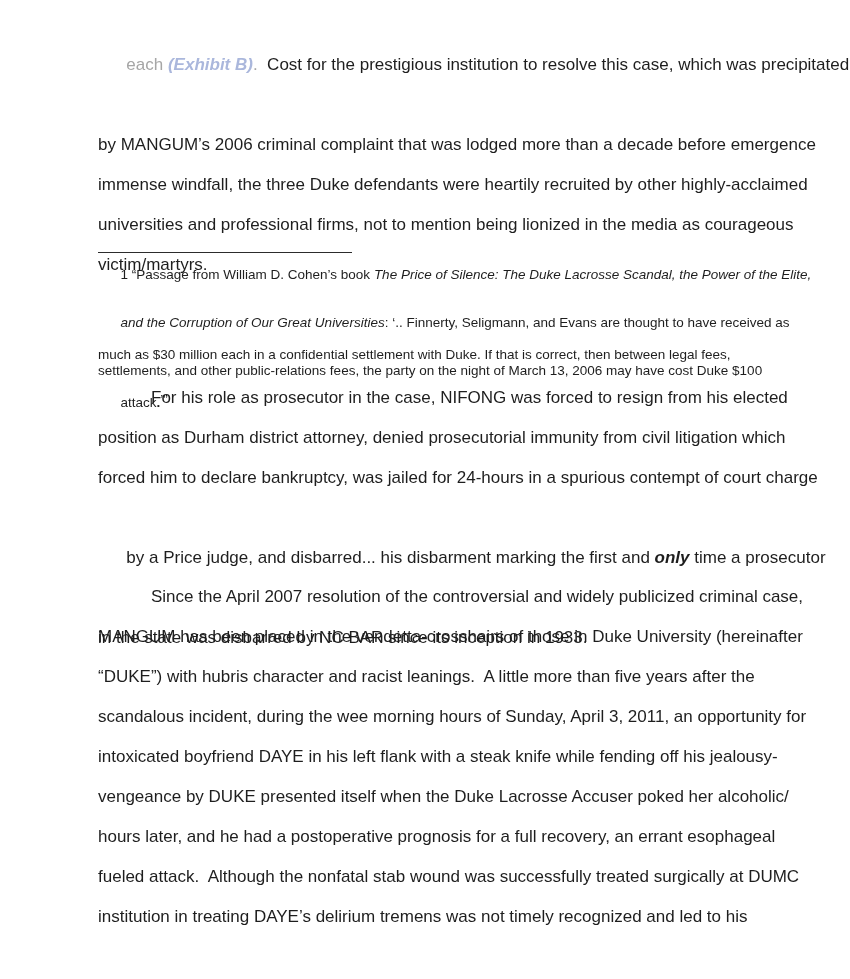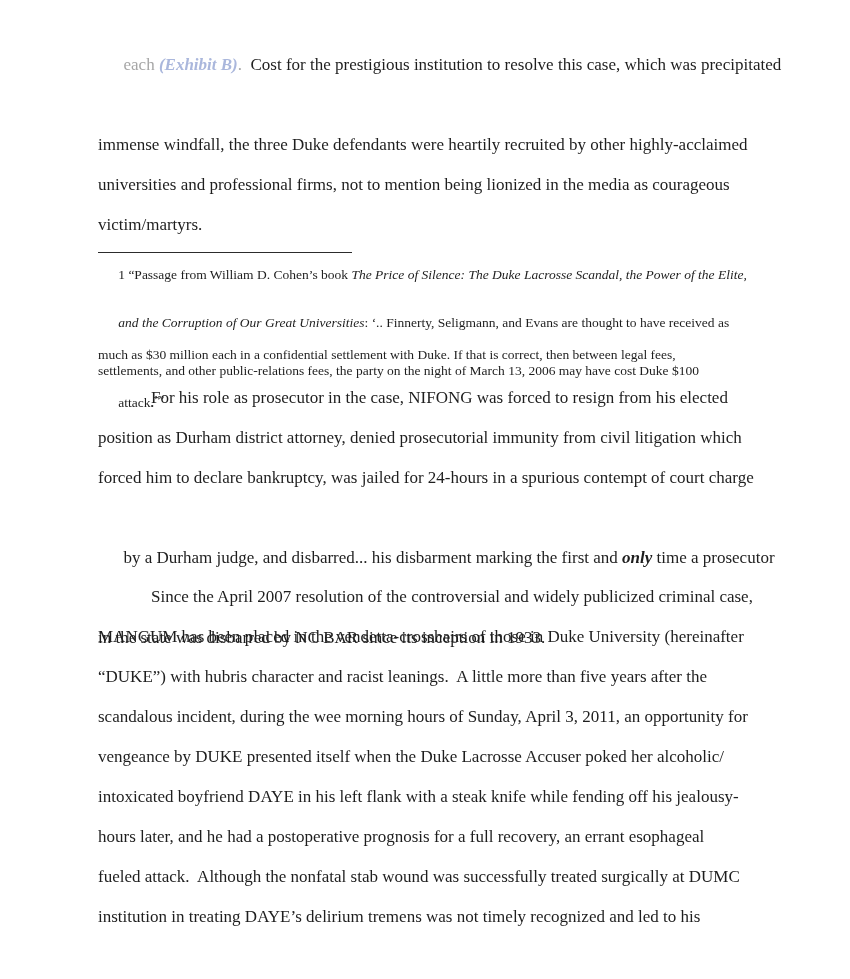--- a/index.html
+++ b/index.html
@@ -5,21 +5,21 @@
   html, body {
     margin: 0;
     padding: 0;
     background: #ffffff;
   }
   .page {
     position: relative;
     width: 850px;
     height: 979px;
     background: var(--page-bg, #ffffff);
-    font-family: Liberation Serif, serif;
+    font-family: Liberation Sans, sans-serif;
     color: var(--body-text, #1e1e1e);
     overflow: hidden;
   }
   .block {
     position: absolute;
     left: 98px;
   }
   .body-text {
     font-size: 17px;
     line-height: 40px;
@@ -73,20 +73,21 @@
 </style>
 </head>
 <body>
 
 <div class="page">
 
   <div class="block body-text" style="top:5px">
     <div class="line">
       <span class="gray">each </span><span class="exhibit-b">(Exhibit B)</span><span class="gray">.  </span><span>Cost for the prestigious institution to resolve this case, which was precipitated</span>
     </div>
+    <div class="line">by MANGUM’s 2006 criminal complaint that was lodged more than a decade before emergence</div>
     <div class="line">immense windfall, the three Duke defendants were heartily recruited by other highly-acclaimed</div>
     <div class="line">universities and professional firms, not to mention being lionized in the media as courageous</div>
     <div class="line">victim/martyrs.</div>
   </div>
 
   <div class="rule"></div>
 
   <div class="block fn" style="top:251px">
     <div class="line">
       <span>1 “Passage from William D. Cohen’s book </span><span class="italic">The Price of Silence: The Duke Lacrosse Scandal, the Power of the Elite,</span>
@@ -99,32 +100,32 @@
     <div class="line">
       <span>attack</span><span class="bold">.</span><span class="raised">’”</span>
     </div>
   </div>
 
   <div class="block body-text" style="top:378px">
     <div class="line indent">For his role as prosecutor in the case, NIFONG was forced to resign from his elected</div>
     <div class="line">position as Durham district attorney, denied prosecutorial immunity from civil litigation which</div>
     <div class="line">forced him to declare bankruptcy, was jailed for 24-hours in a spurious contempt of court charge</div>
     <div class="line">
-      <span>by a Durham judge, and disbarred... his disbarment marking the first and </span><span class="bolditalic">only</span><span> time a prosecutor</span>
+      <span>by a Price judge, and disbarred... his disbarment marking the first and </span><span class="bolditalic">only</span><span> time a prosecutor</span>
     </div>
     <div class="line">in the state was disbarred by NC BAR since its inception in 1933.</div>
   </div>
 
   <div class="block body-text" style="top:577px">
     <div class="line indent">Since the April 2007 resolution of the controversial and widely publicized criminal case,</div>
     <div class="line">MANGUM has been placed in the vendetta-crosshairs of those in Duke University (hereinafter</div>
     <div class="line">“DUKE”) with hubris character and racist leanings.  A little more than five years after the</div>
     <div class="line">scandalous incident, during the wee morning hours of Sunday, April 3, 2011, an opportunity for</div>
+    <div class="line">intoxicated boyfriend DAYE in his left flank with a steak knife while fending off his jealousy-</div>
     <div class="line">vengeance by DUKE presented itself when the Duke Lacrosse Accuser poked her alcoholic/</div>
-    <div class="line">intoxicated boyfriend DAYE in his left flank with a steak knife while fending off his jealousy-</div>
     <div class="line">hours later, and he had a postoperative prognosis for a full recovery, an errant esophageal</div>
     <div class="line">fueled attack.  Although the nonfatal stab wound was successfully treated surgically at DUMC</div>
     <div class="line">institution in treating DAYE’s delirium tremens was not timely recognized and led to his</div>
     <div class="line">
       
     </div>
   </div>
 
 </div>
 

